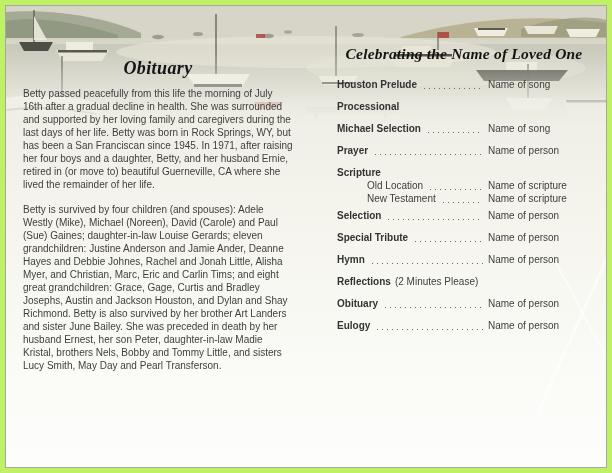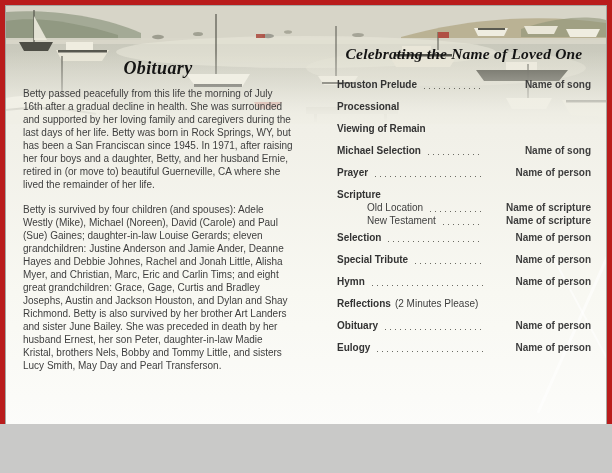--- a/index.html
+++ b/index.html
@@ -1,16 +1,16 @@
 <!DOCTYPE html>
 <html><head>
 <meta charset="utf-8">
 <style>
   html,body{margin:0;padding:0;background:#c9c9c8;}
-  .stage{position:relative;width:612px;height:424px;background:#b91c1c;overflow:hidden;
+  .stage{position:relative;width:612px;height:473px;background:#bef264;overflow:hidden;
          font-family:"Liberation Sans","DejaVu Sans",sans-serif;}
   .page{position:absolute;left:5px;top:5px;width:600px;height:461px;
         border:1px solid #a6a6a2;box-sizing:content-box;
         background:linear-gradient(180deg,#efeee5 0%,#f1f0e8 28%,#f8f8f2 62%,#fdfdfc 100%);
         overflow:hidden;}
   
   .photo{position:absolute;top:0;left:0;width:600px;height:118px;z-index:1;}
   .photo svg{display:block;width:100%;height:100%;}
   .photo-fade{position:absolute;top:0;left:0;width:600px;height:118px;z-index:2;
         background:linear-gradient(180deg,rgba(240,239,230,0) 0%,rgba(240,239,230,0) 38%,
@@ -29,21 +29,21 @@
   .title-right{font-size:15.5px;line-height:18px;margin:0 0 15px 0;letter-spacing:.2px;}
   .col-left p{margin:0 0 12px 0;font-size:10px;line-height:13px;color:#3e3e3e;}
   
   .row{display:flex;align-items:flex-end;height:13px;margin-bottom:9px;font-size:10px;
        line-height:13px;color:#3a3a3a;white-space:nowrap;}
   .row .label{font-weight:bold;color:#333;flex:0 0 auto;}
   .row .note{font-weight:normal;margin-left:4px;color:#3e3e3e;}
   .row .dots{flex:1 1 auto;height:3px;margin:0 5px 2px 7px;
        background-image:repeating-linear-gradient(90deg,#6b6b63 0,#6b6b63 1.2px,transparent 1.2px,transparent 5px);
        background-size:100% 1.3px;background-repeat:no-repeat;background-position:0 100%;}
-  .row .value{flex:0 0 103px;width:103px;font-weight:bold;color:#3e3e3e;text-align:right;}
+  .row .value{flex:0 0 103px;width:103px;font-weight:normal;color:#3e3e3e;}
   .row.tight{margin-bottom:0;text-align:right;}
   .row.sub{margin-bottom:0;padding-left:30px;}
   .row.sub .label{font-weight:normal;color:#3e3e3e;}
   .row.gap-top{margin-top:4px;}
 </style>
 </head>
 <body>
 
 <div class="stage">
   <div class="page">
@@ -139,23 +139,20 @@
 
         <div class="row">
           <span class="label">Houston Prelude</span>
           <span class="dots"></span>
           <span class="value">Name of song</span>
         </div>
         <div class="row">
           <span class="label">Processional</span>
         </div>
         <div class="row">
-          <span class="label">Viewing of Remain</span>
-        </div>
-        <div class="row">
           <span class="label">Michael Selection</span>
           <span class="dots"></span>
           <span class="value">Name of song</span>
         </div>
         <div class="row">
           <span class="label">Prayer</span>
           <span class="dots"></span>
           <span class="value">Name of person</span>
         </div>
         <div class="row tight">

